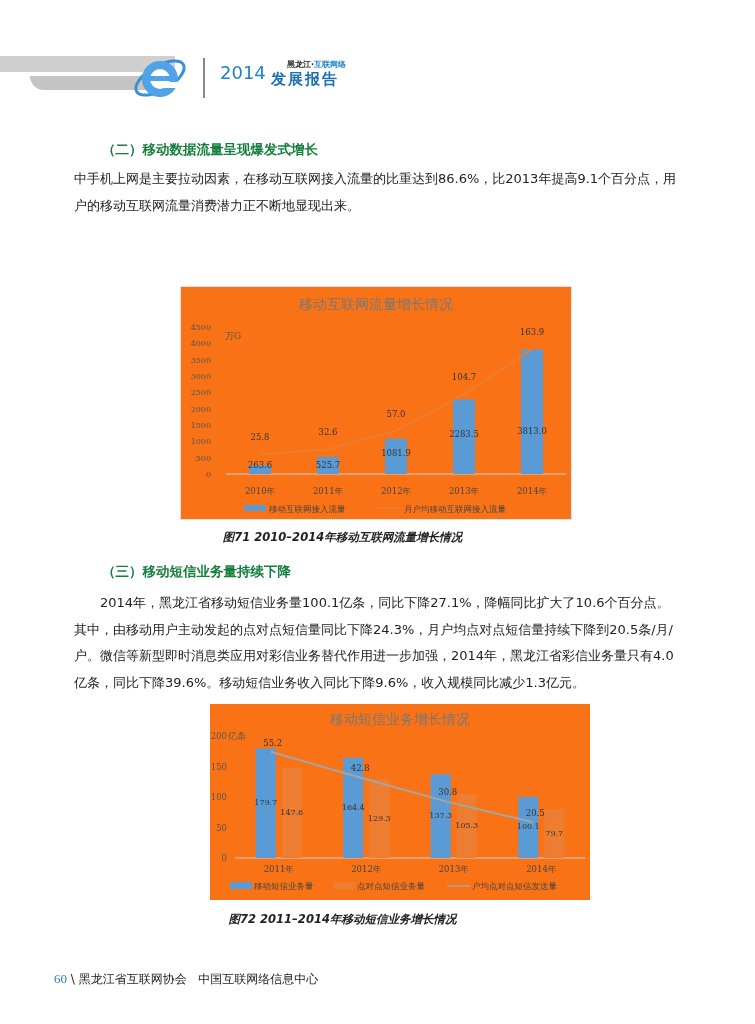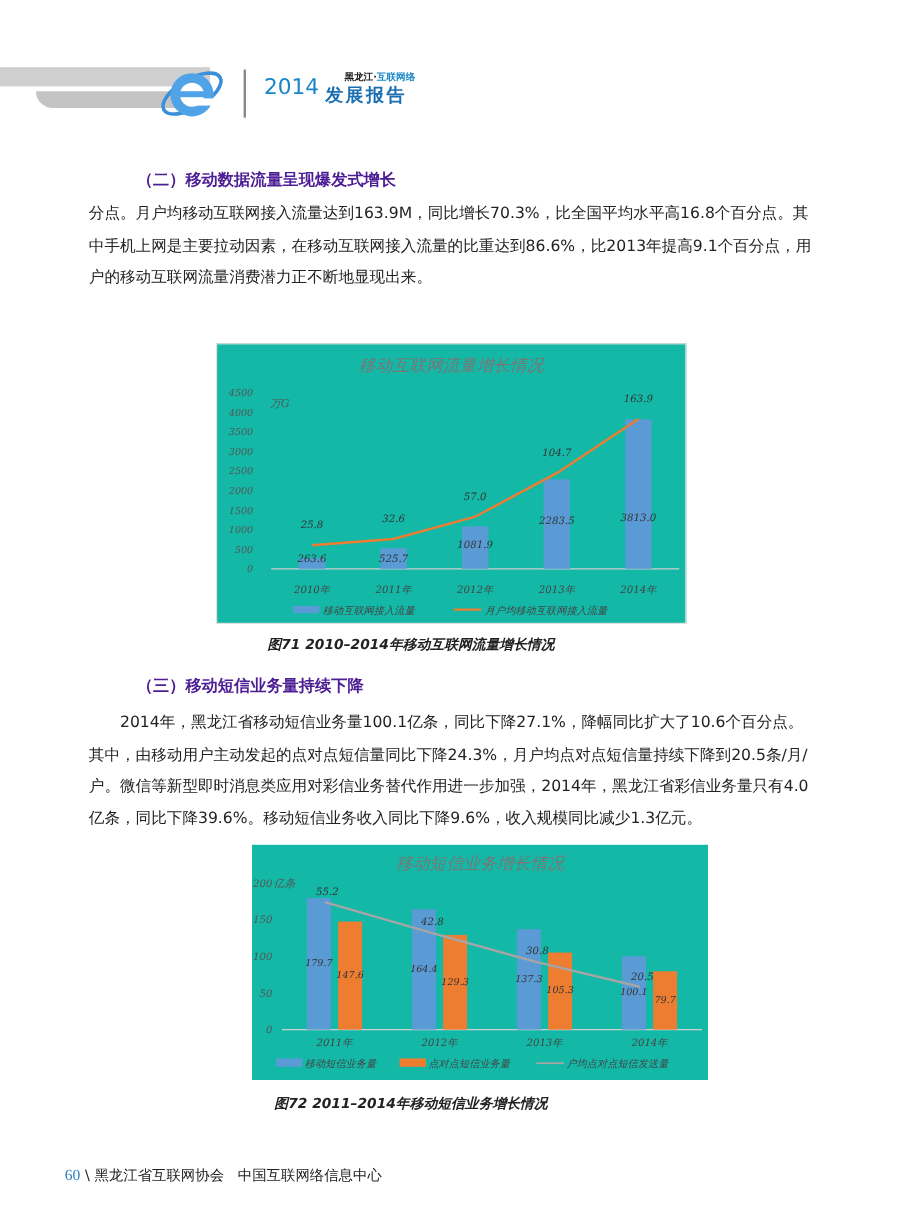--- a/index.html
+++ b/index.html
@@ -5,24 +5,24 @@
   html, body { margin:0; padding:0; background:#fff; }
   body { width:755px; height:1024px; position:relative; overflow:hidden; font-family:"DejaVu Sans","Liberation Sans",sans-serif; color:#222; }
   .hdr-bar1 { position:absolute; left:0; top:56px; width:175px; height:16px; background:#cfcfcf; }
   .hdr-bar2 { position:absolute; left:30px; top:76px; width:140px; height:14px; background:#c4c4c4; border-radius:0 0 0 14px; }
   .logo-e { position:absolute; left:130px; top:48px; width:60px; height:58px; }
   .hdr-div { position:absolute; left:203px; top:58px; width:2px; height:40px; background:#888; }
   .hdr-year { position:absolute; left:220px; top:62px; font-size:18px; color:#1a86c8; letter-spacing:0; }
   .hdr-sub { position:absolute; left:271px; top:59px; font-size:8px; color:#1a86c8; font-weight:bold;margin-left:16px; }
   .hdr-sub b { color:#222; }
   .hdr-title { position:absolute; left:271px; top:70px; font-size:15px; color:#1a6fb3; font-weight:bold; letter-spacing:2px; }
-  .sec-title { position:absolute; left:102px; font-size:13.5px; color:#4c1d95; font-weight:bold;margin-left:12px; }
+  .sec-title { position:absolute; left:102px; font-size:13.5px; color:#15803d; font-weight:bold; }
   .para { position:absolute; left:74px; width:620px; font-size:13px; line-height:26.5px; color:#222; }
   .para .ind { padding-left:26px; }
-  .chart-box { position:absolute; background:#14b8a6; border:1px solid #e0e0e0;font-style:italic; }
+  .chart-box { position:absolute; background:#f97316; border:1px solid #e0e0e0; }
   .caption { position:absolute; left:0; width:685px; text-align:center; font-size:11.5px; font-weight:bold; color:#222;font-style:italic; }
   .footer { position:absolute; left:54px; top:971px; font-size:12px; color:#222; }
   .footer .pg { color:#2a7fc5; font-size:13px;font-family:Liberation Serif, serif; }
   svg text { font-family:"DejaVu Serif","Liberation Serif",serif; }
 </style>
 </head>
 <body>
 
 <div class="hdr-bar1"></div>
 <div class="hdr-bar2"></div>
@@ -33,21 +33,20 @@
   <rect x="18" y="28" width="25" height="5" fill="#4fa3e6"></rect>
   <rect x="34" y="34" width="14" height="6" fill="#ffffff"></rect>
 </svg>
 <div class="hdr-div"></div>
 <div class="hdr-year">2014</div>
 <div class="hdr-sub"><b>黑龙江·</b><span>互联网络</span></div>
 <div class="hdr-title">发展报告</div>
 
 <div class="sec-title" style="top:141px">（二）移动数据流量呈现爆发式增长</div>
 <div class="para" style="top:166px">
-  <div>分点。月户均移动互联网接入流量达到163.9M，同比增长70.3%，比全国平均水平高16.8个百分点。其</div>
   <div>中手机上网是主要拉动因素，在移动互联网接入流量的比重达到86.6%，比2013年提高9.1个百分点，用</div>
   <div>户的移动互联网流量消费潜力正不断地显现出来。</div>
 </div>
 
 <div class="chart-box" style="left:180px; top:286px; width:390px; height:232px;">
   <svg id="chart1" width="390" height="232">
       <text x="195" y="22" text-anchor="middle" font-size="14" fill="#777">移动互联网流量增长情况</text>
       <text x="30" y="190" text-anchor="end" font-size="8" fill="#555">0</text>
       <text x="30" y="173.66666666666666" text-anchor="end" font-size="8" fill="#555">500</text>
       <text x="30" y="157.33333333333334" text-anchor="end" font-size="8" fill="#555">1000</text>

